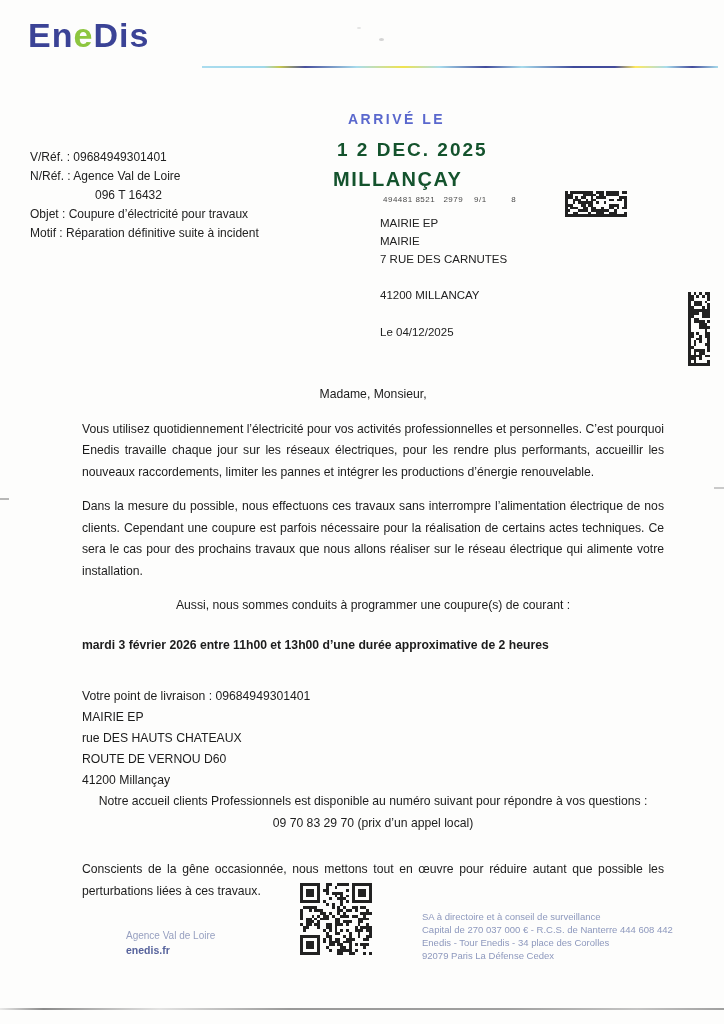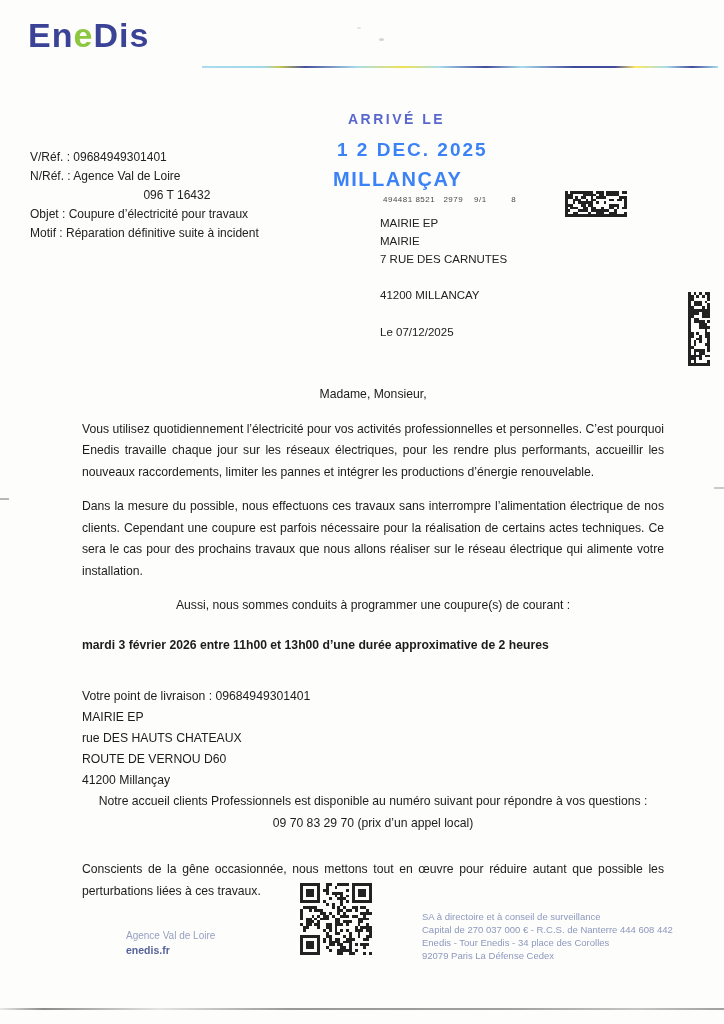--- a/index.html
+++ b/index.html
@@ -13,35 +13,35 @@
   
   .logo{left:28px;top:18px;font-size:34px;font-weight:800;letter-spacing:1px;
         color:#3b4396;line-height:1;}
   .logo .green{color:#8dc63f;}
   .brand-rule{left:202px;top:66px;right:6px;height:2px;
     background:linear-gradient(90deg,#aadcee 0%,#9fd8ea 12%,#c8c94f 15%,#474f9d 20%,#a8dcec 30%,
       #f0e34e 39%,#a8dcec 46%,#414a9b 55%,#a8dcec 62%,#3f4a9a 72%,#444c9c 80%,#ffe95e 84%,
       #a8dcec 90%,#444c9c 95%,#a8dcec 100%);}
 
   
-  .stamp{color:#3b82f6;}
+  .stamp{color:#14532d;}
   .stamp-line1{left:348px;top:111px;font-size:14px;font-weight:600;letter-spacing:2.5px;color:#5a68cd;}
   .stamp-line2{left:337px;top:139px;font-size:19px;font-weight:700;letter-spacing:2px;}
   .stamp-line3{left:333px;top:168px;font-size:20px;font-weight:700;letter-spacing:1.5px;text-align:right;}
 
   .routing{left:383px;top:195px;font-size:8px;color:#4a4a4a;white-space:pre;letter-spacing:.5px;}
 
   
   .dm-h{left:565px;top:191px;width:62px;height:26px;}
   .dm-v{left:688px;top:292px;width:22px;height:74px;}
   .qr{left:300px;top:883px;width:72px;height:72px;}
 
   
   .refs{left:30px;top:148px;font-size:12px;line-height:19px;color:#222;}
-  .refs .indent{padding-left:65px;text-align:center;}
+  .refs .indent{padding-left:65px;}
   .recipient{left:380px;top:214px;font-size:11.5px;line-height:18px;color:#222;}
   .recipient .gap{height:18px;}
   .doc-date{left:380px;top:326px;font-size:11.5px;color:#222;}
 
   
   .body-block{left:82px;top:384px;width:582px;font-size:12.2px;line-height:21.5px;color:#1c1c1c;}
   .body-block p{margin:0 0 13px 0;text-align:justify;}
   .body-block p.no-just{text-align:center;}
   .outage{font-weight:700;text-align:left;margin:18px 0 30px 0 !important;}
   .delivery{line-height:21px;margin-bottom:0;}
@@ -354,21 +354,21 @@
   <div>Motif : Réparation définitive suite à incident</div>
 </div>
 
 <div class="abs recipient">
   <div>MAIRIE EP</div>
   <div>MAIRIE</div>
   <div>7 RUE DES CARNUTES</div>
   <div class="gap"></div>
   <div>41200 MILLANCAY</div>
 </div>
-<div class="abs doc-date">Le 07/12/2025</div>
+<div class="abs doc-date">Le 04/12/2025</div>
 
 <div class="abs body-block">
   <p class="no-just">Madame, Monsieur,</p>
   <p>Vous utilisez quotidiennement l’électricité pour vos activités professionnelles et personnelles. C’est pourquoi Enedis travaille chaque jour sur les réseaux électriques, pour les rendre plus performants, accueillir les nouveaux raccordements, limiter les pannes et intégrer les productions d’énergie renouvelable.</p>
   <p>Dans la mesure du possible, nous effectuons ces travaux sans interrompre l’alimentation électrique de nos clients. Cependant une coupure est parfois nécessaire pour la réalisation de certains actes techniques. Ce sera le cas pour des prochains travaux que nous allons réaliser sur le réseau électrique qui alimente votre installation.</p>
   <p class="no-just">Aussi, nous sommes conduits à programmer une coupure(s) de courant :</p>
   <p class="outage">mardi 3 février 2026 entre 11h00 et 13h00 d’une durée approximative de 2 heures</p>
   <div class="delivery">
     <div>Votre point de livraison : 09684949301401</div>
     <div>MAIRIE EP</div>

